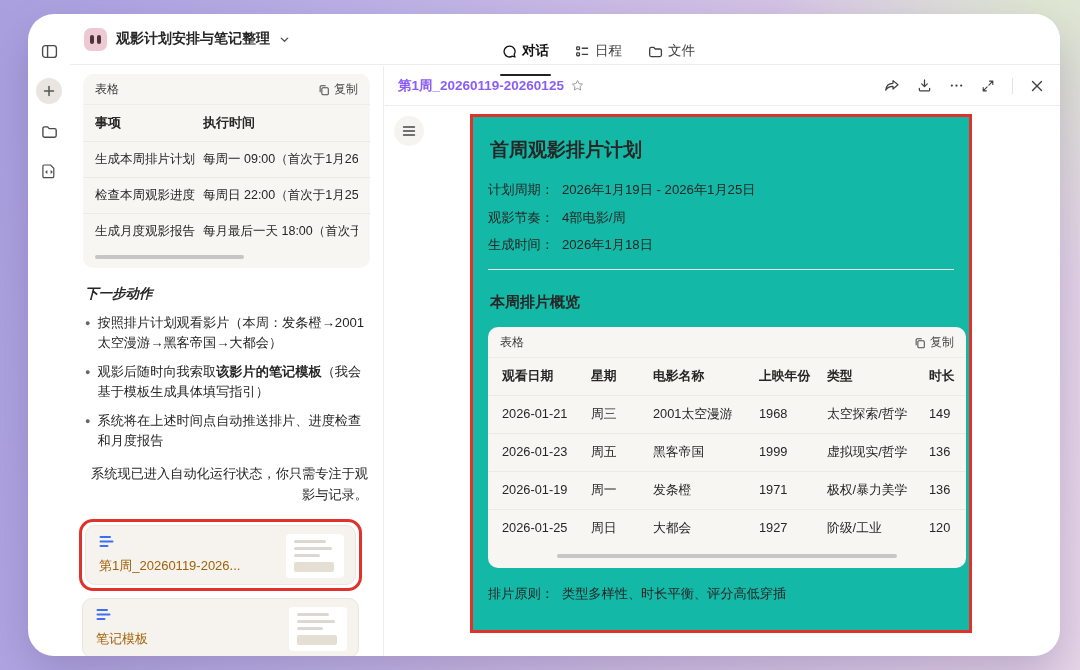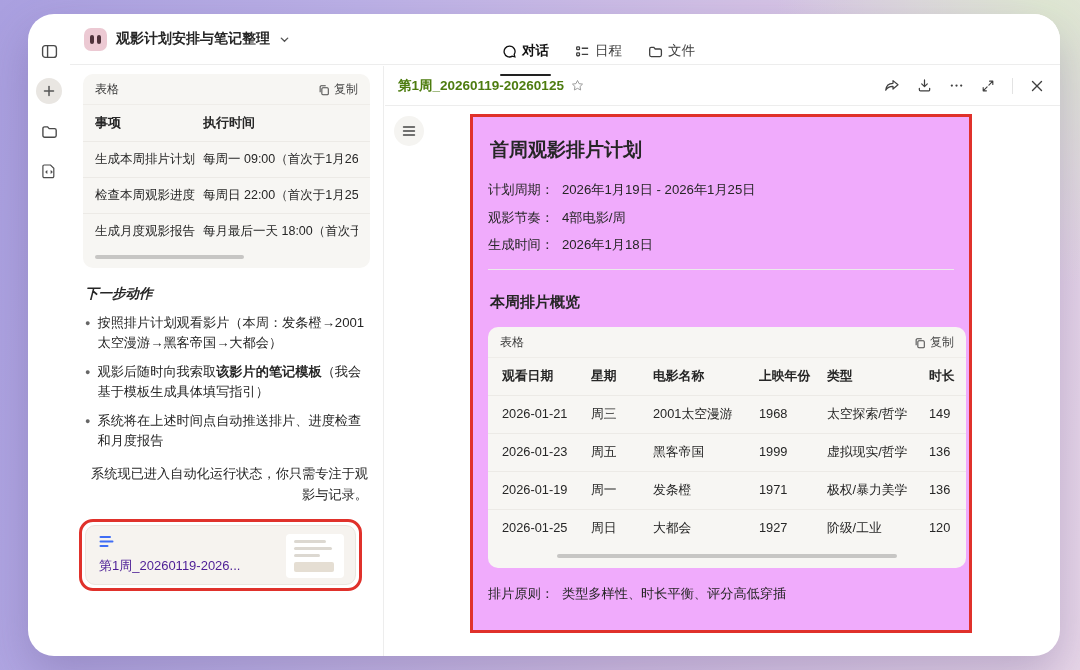--- a/index.html
+++ b/index.html
@@ -54,43 +54,43 @@
   .next-head { font-size:13.5px; font-weight:bold; margin:17px 2px 10px;font-style:italic; }
   .bullet-row { display:flex; gap:7px; margin:0 2px 9px; }
   .bullet-dot { color:#666; font-size:9px; line-height:20px; }
   .bullet-text { font-size:13.2px; line-height:1.52; }
   .closing { font-size:13.2px; line-height:1.55; margin:13px 2px 0;text-align:right; }
 
   .red-frame-card { border:3px solid #e0312b; border-radius:14px; padding:3px; margin:14px 8px 0 -4px; }
   .file-card { background:#f6f3ef; border:1px solid #eae6df; border-radius:10px; height:60px; position:relative; cursor:pointer; }
   .file-card.second { margin:7px 11px 0 -1px; }
   .fc-icon { position:absolute; left:13px; top:9px; }
-  .fc-name { position:absolute; left:13px; bottom:9px; font-size:13px; color:#4c1d95; white-space:nowrap; }
+  .fc-name { position:absolute; left:13px; bottom:9px; font-size:13px; color:#a16207; white-space:nowrap; }
   .fc-thumb { position:absolute; right:11px; top:8px; width:58px; height:44px; background:#fff;
     border-radius:4px; padding:6px 8px; display:flex; flex-direction:column; gap:4px; }
   .fc-thumb i { height:3px; border-radius:2px; background:#dcd8d1; }
   .fc-thumb i:nth-child(1){ width:32px; } .fc-thumb i:nth-child(2){ width:38px; }
   .fc-thumb i:nth-child(3){ width:26px; }
   .fc-thumb b { width:40px; height:11px; border-radius:2px; background:#e5ded3; margin-top:1px; }
   .aicon { cursor:pointer; }
 
   
   .doc-panel { position:absolute; left:357px; right:0; top:52px; bottom:0; }
   .doc-header { height:40px; border-bottom:1px solid #ededed; position:relative; }
   .doc-title-row { position:absolute; left:13px; top:0; height:100%; display:flex; align-items:center; gap:7px; }
-  .doc-title { font-size:13.5px; font-weight:bold; color:#4d7c0f; }
+  .doc-title { font-size:13.5px; font-weight:bold; color:#8b5cf6; }
   .doc-actions { position:absolute; right:16px; top:0; height:100%; display:flex; align-items:center; gap:17px; color:#3f3f3f; }
   .vdiv { width:1px; height:16px; background:#e3e3e3; }
 
   .doc-body { position:absolute; left:0; right:0; top:41px; bottom:0; overflow:hidden; }
   .menu-fab { position:absolute; left:9px; top:9px; width:30px; height:30px; border-radius:50%;
     background:#f5f4f1; display:flex; align-items:center; justify-content:center; color:#444; cursor:pointer; }
 
   .red-doc-frame { position:absolute; left:85px; top:7px; width:502px; height:519px;
-    border:3.5px solid #e0312b; background:#f0abfc; padding:12px 15px; overflow:hidden; }
+    border:3.5px solid #e0312b; background:#14b8a6; padding:12px 15px; overflow:hidden; }
   .doc-h1 { font-size:19px; font-weight:bold; margin:8px 2px 0; }
   .meta-block { margin-top:18px; }
   .meta-line { font-size:13.2px; margin-bottom:9.5px; white-space:nowrap; }
   .meta-line b, .sum-line b { font-weight:normal; margin-right:8px; }
   .doc-divider { height:1px; background:#ebebeb; margin:15px 0 0; }
   .doc-h2 { font-size:15px; font-weight:bold; margin:23px 2px 0; }
 
   .doc-table { margin-top:15px; width:478px; }
   .doc-grid { grid-template-columns:89px 62px 106px 68px 102px 46px; }
   .doc-table .t-colhead, .doc-table .t-row { padding:10px 14px; font-size:12.8px; }
@@ -225,20 +225,34 @@
             <line x1="1.5" y1="11" x2="8.5" y2="11"></line>
         </svg>
         <span class="fc-name">第1周_20260119-2026...</span>
         <div class="fc-thumb">
             <i></i>
             <i></i>
             <i></i>
             <b></b>
           </div>
       </div>
+    </div>
+    <div class="file-card second">
+      <svg class="fc-icon" width="15" height="13" viewBox="0 0 15 13" stroke="#3f6df5" stroke-width="2" stroke-linecap="round">
+        <line x1="1.5" y1="2" x2="11" y2="2"></line>
+          <line x1="1.5" y1="6.5" x2="13.5" y2="6.5"></line>
+          <line x1="1.5" y1="11" x2="8.5" y2="11"></line>
+      </svg>
+      <span class="fc-name">笔记模板</span>
+      <div class="fc-thumb">
+          <i></i>
+          <i></i>
+          <i></i>
+          <b></b>
+        </div>
     </div>
 
   </div>
 
   <div class="doc-panel">
     <div class="doc-header">
       <div class="doc-title-row">
         <span class="doc-title">第1周_20260119-20260125</span>
         <svg width="13" height="13" viewBox="0 0 16 16" fill="none" stroke="#9a9a9a" stroke-width="1.2">
           <path d="M8 1.8 l1.9 3.9 4.3 .6 -3.1 3 .75 4.2 L8 11.5 4.15 13.5 4.9 9.3 1.8 6.3 l4.3-.6 Z"></path>

